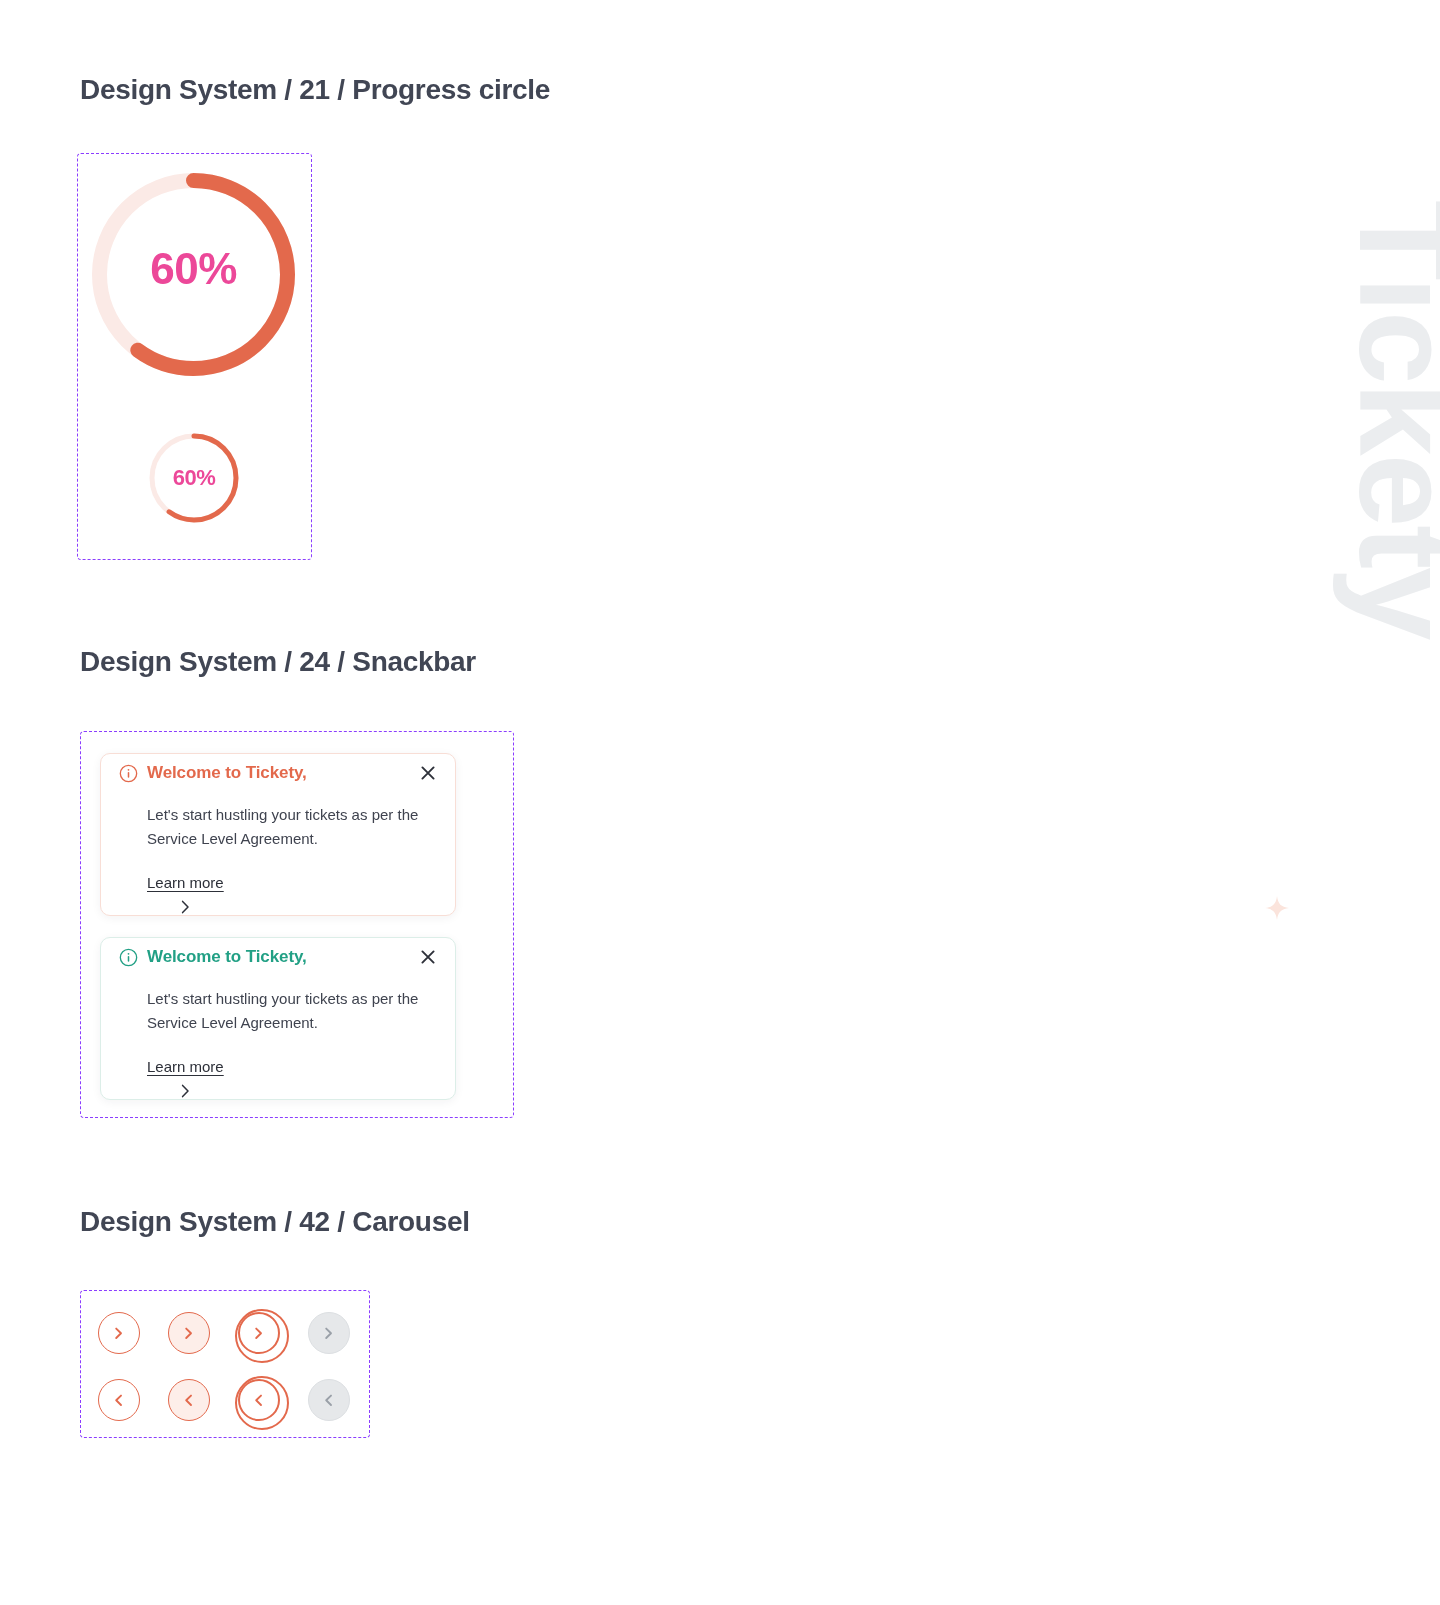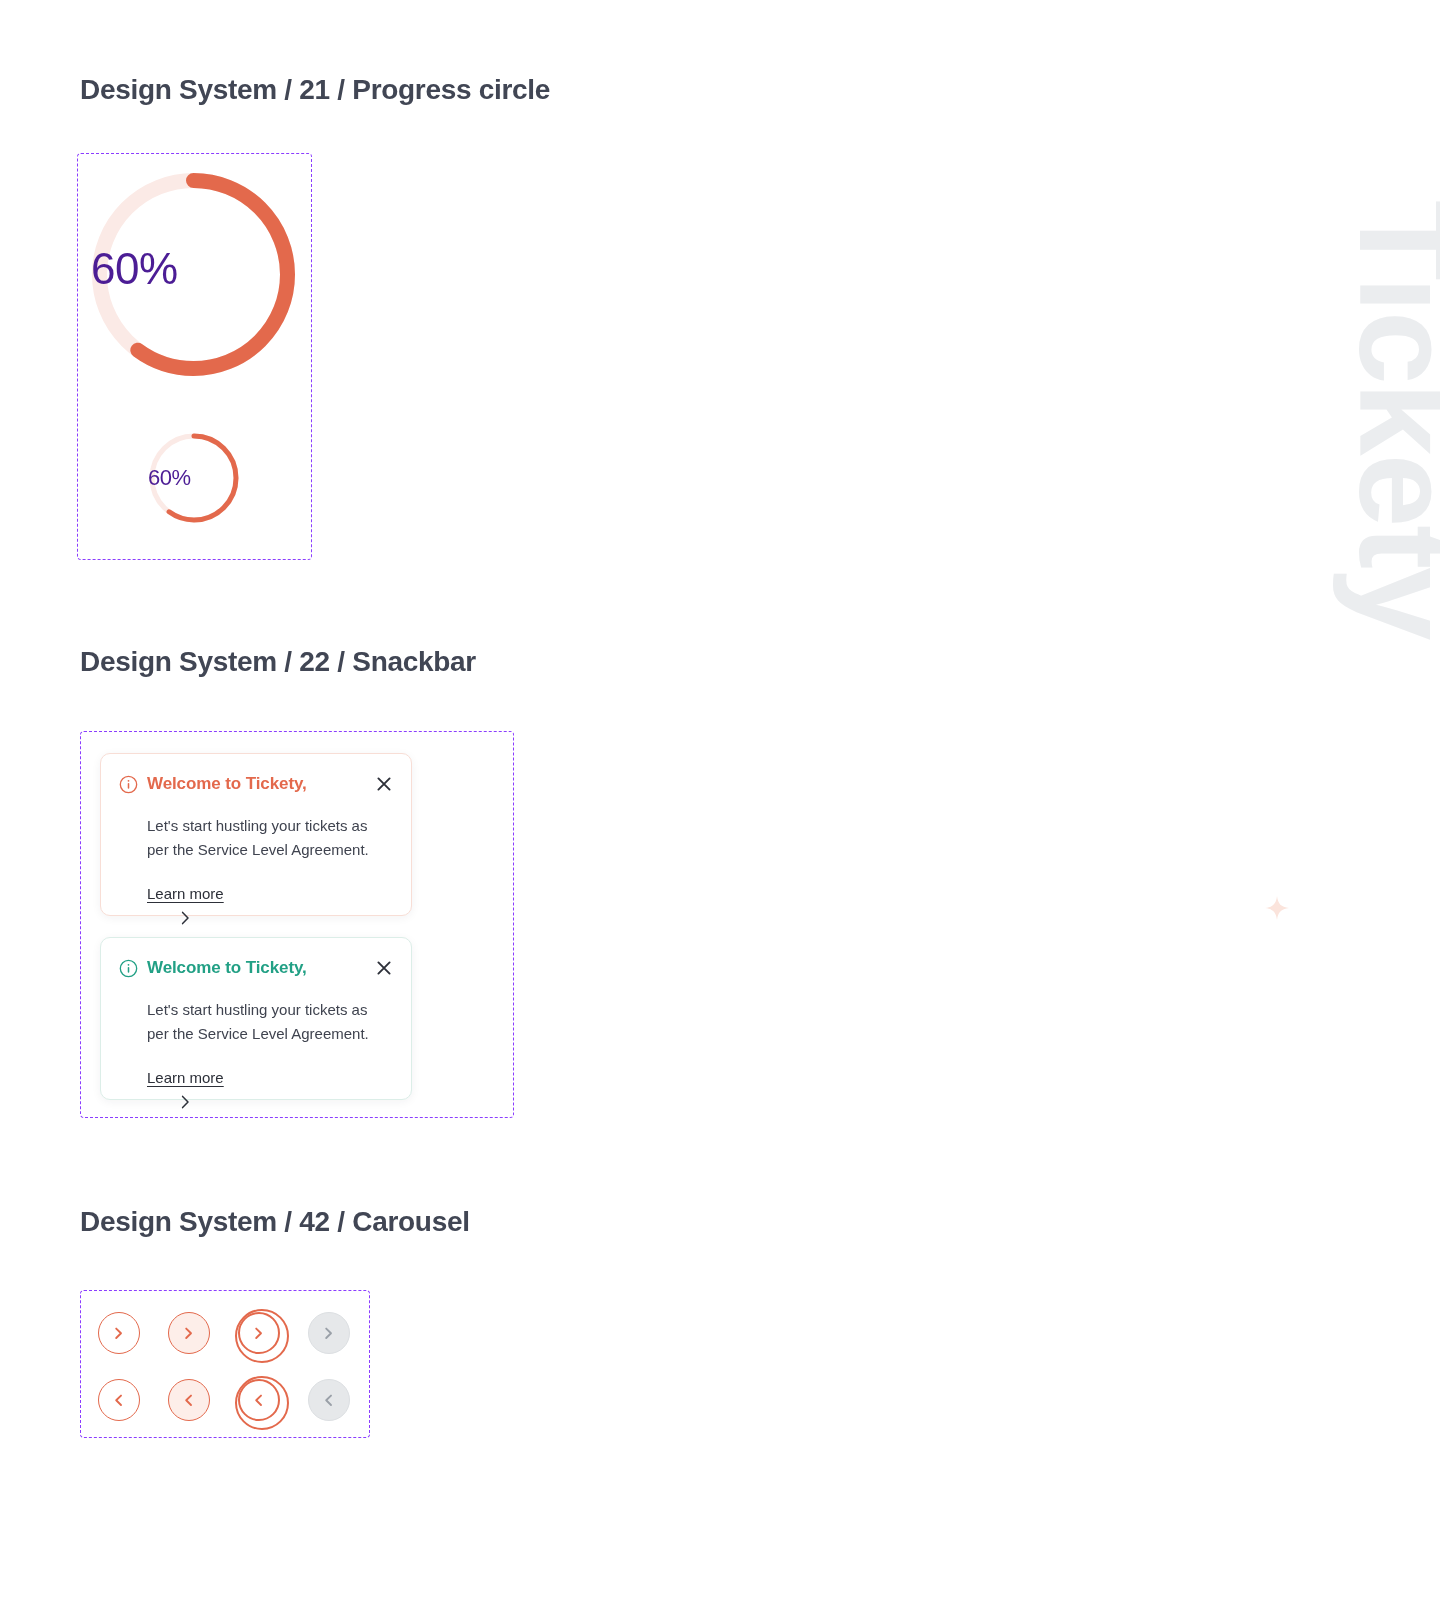--- a/index.html
+++ b/index.html
@@ -73,41 +73,41 @@
 
   
   .progress-wrap {
     position: absolute;
     display: block;
   }
   .progress-wrap svg { display: block; }
   .progress-label {
     position: absolute;
     left: 0; right: 0;
-    text-align: left;
-    color: #4c1d95;
-    font-weight: 400;
+    text-align: center;
+    color: #ec4899;
+    font-weight: 700;
     letter-spacing: -0.5px;
   }
 
   #progress-large { left: 91px; top: 172px; width: 205px; height: 205px; }
   #progress-large .progress-label { top: 72px; font-size: 44px; }
 
   #progress-small { left: 148px; top: 432px; width: 92px; height: 92px; }
   #progress-small .progress-label { top: 33px; font-size: 22px; }
 
   
   .snackbar {
     position: absolute;
-    width: 312px;
+    width: 356px;
     background: #ffffff;
     border-radius: 10px;
     border: 1px solid #f7ddd5;
     box-shadow: 0 2px 10px rgba(40,40,60,0.055);
-    padding: 20px 18px 16px 18px;
+    padding: 9px 18px 16px 18px;
   }
   #snackbar-info  { left: 100px; top: 753px;  height: 163px; border-color: #f8ded6; }
   #snackbar-success { left: 100px; top: 937px; height: 163px; border-color: #dceee8; }
 
   .snackbar-head {
     display: flex;
     align-items: center;
     gap: 9px;
     position: relative;
   }
@@ -225,21 +225,21 @@
   </div>
 
   <div class="progress-wrap" id="progress-small">
     <svg width="92" height="92" viewBox="0 0 92 92">
       <circle cx="46" cy="46" r="42" fill="none" stroke="#fbeae6" stroke-width="5"></circle>
       <circle id="arc-small" cx="46" cy="46" r="42" fill="none" stroke="#e3694c" stroke-width="5" stroke-linecap="round" transform="rotate(-90 46 46)" stroke-dasharray="263.89" stroke-dashoffset="105.56"></circle>
     </svg>
     <div class="progress-label">60%</div>
   </div>
 
-  <div class="section-title" id="title-snackbar">Design System / 22 / Snackbar</div>
+  <div class="section-title" id="title-snackbar">Design System / 24 / Snackbar</div>
 
   <div class="frame" id="frame-snackbar"></div>
 
   <div class="snackbar" id="snackbar-info">
     <div class="snackbar-head">
       <svg class="snackbar-icon" viewBox="0 0 20 20">
         <circle cx="10" cy="10" r="8.6" fill="none" stroke="#e3694c" stroke-width="1.4"></circle>
         <circle cx="10" cy="6.1" r="0.95" fill="#e3694c"></circle>
         <rect x="9.2" y="8.4" width="1.6" height="6.2" rx="0.8" fill="#e3694c"></rect>
       </svg>

